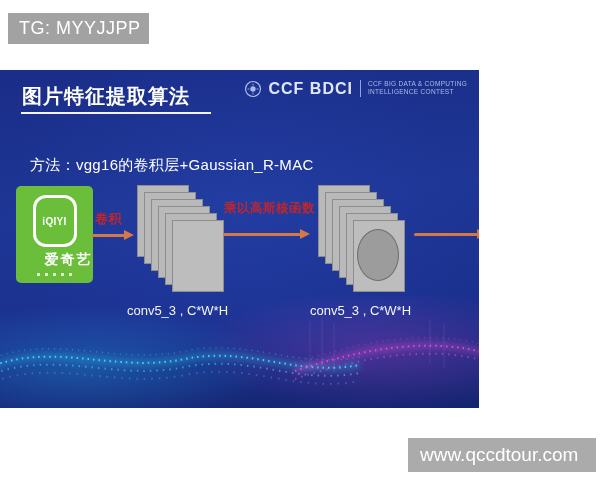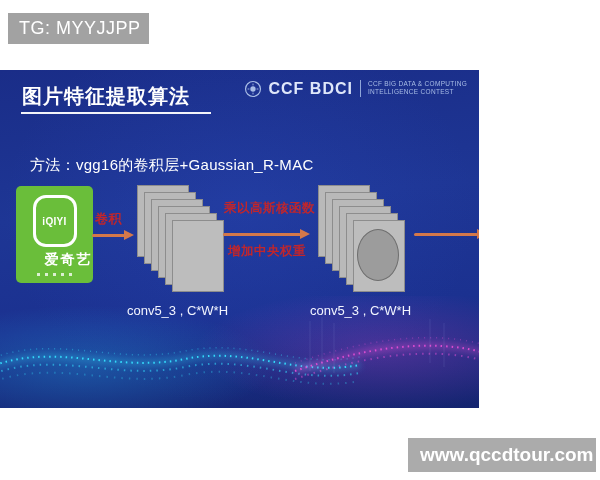--- a/index.html
+++ b/index.html
@@ -10,21 +10,21 @@
   }
   
   .top-banner{
     position:absolute;left:8px;top:13px;width:141px;height:31px;
     background:#a2a2a2;color:#fff;font-size:18px;line-height:31px;
     padding-left:11px;letter-spacing:.5px;box-sizing:border-box;
   }
   .bottom-banner{
     position:absolute;left:408px;top:438px;width:188px;height:34px;
     background:#ababab;color:#fff;font-size:19px;line-height:34px;
-    padding-left:12px;box-sizing:border-box;font-weight:bold;
+    padding-left:12px;box-sizing:border-box;
   }
   
   .slide{
     position:absolute;left:0;top:70px;width:479px;height:338px;overflow:hidden;
     background:
       radial-gradient(ellipse at 50% 42%, rgba(48,80,200,.25), transparent 70%),
       linear-gradient(175deg,#1a2d88 0%,#1e3695 40%,#1b3190 70%,#14246f 100%);
   }
   .slide-title{
     position:absolute;left:22px;top:13px;color:#fff;
@@ -172,21 +172,20 @@
     <div class="card"></div>
     <div class="card"></div>
     <div class="card"></div>
     <div class="card"></div>
     <div class="card"></div>
   </div>
   <div class="caption" style="left:110px;top:233px;width:135px;">conv5_3 , C*W*H</div>
 
   <div class="rlabel" style="left:224px;top:130px;font-size:12.5px;">乘以高斯核函数</div>
   <div class="arrow" style="left:223px;top:163px;width:78px;"></div>
-  <div class="rlabel" style="left:228px;top:173px;font-size:12.5px;">增加中央权重</div>
 
   <div class="stack" style="left:318px;top:115px;">
     <div class="card"></div>
     <div class="card"></div>
     <div class="card"></div>
     <div class="card"></div>
     <div class="card"></div>
     <div class="card">
       <div class="gauss-ellipse"></div>
     </div>

